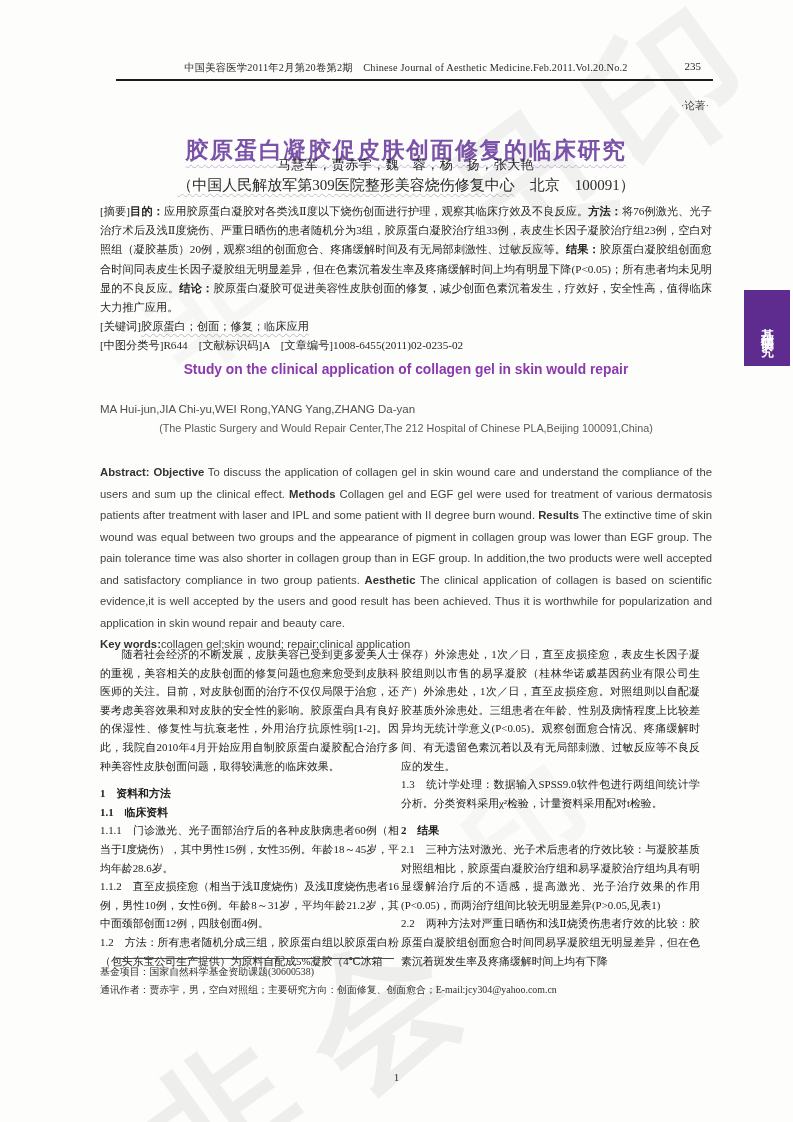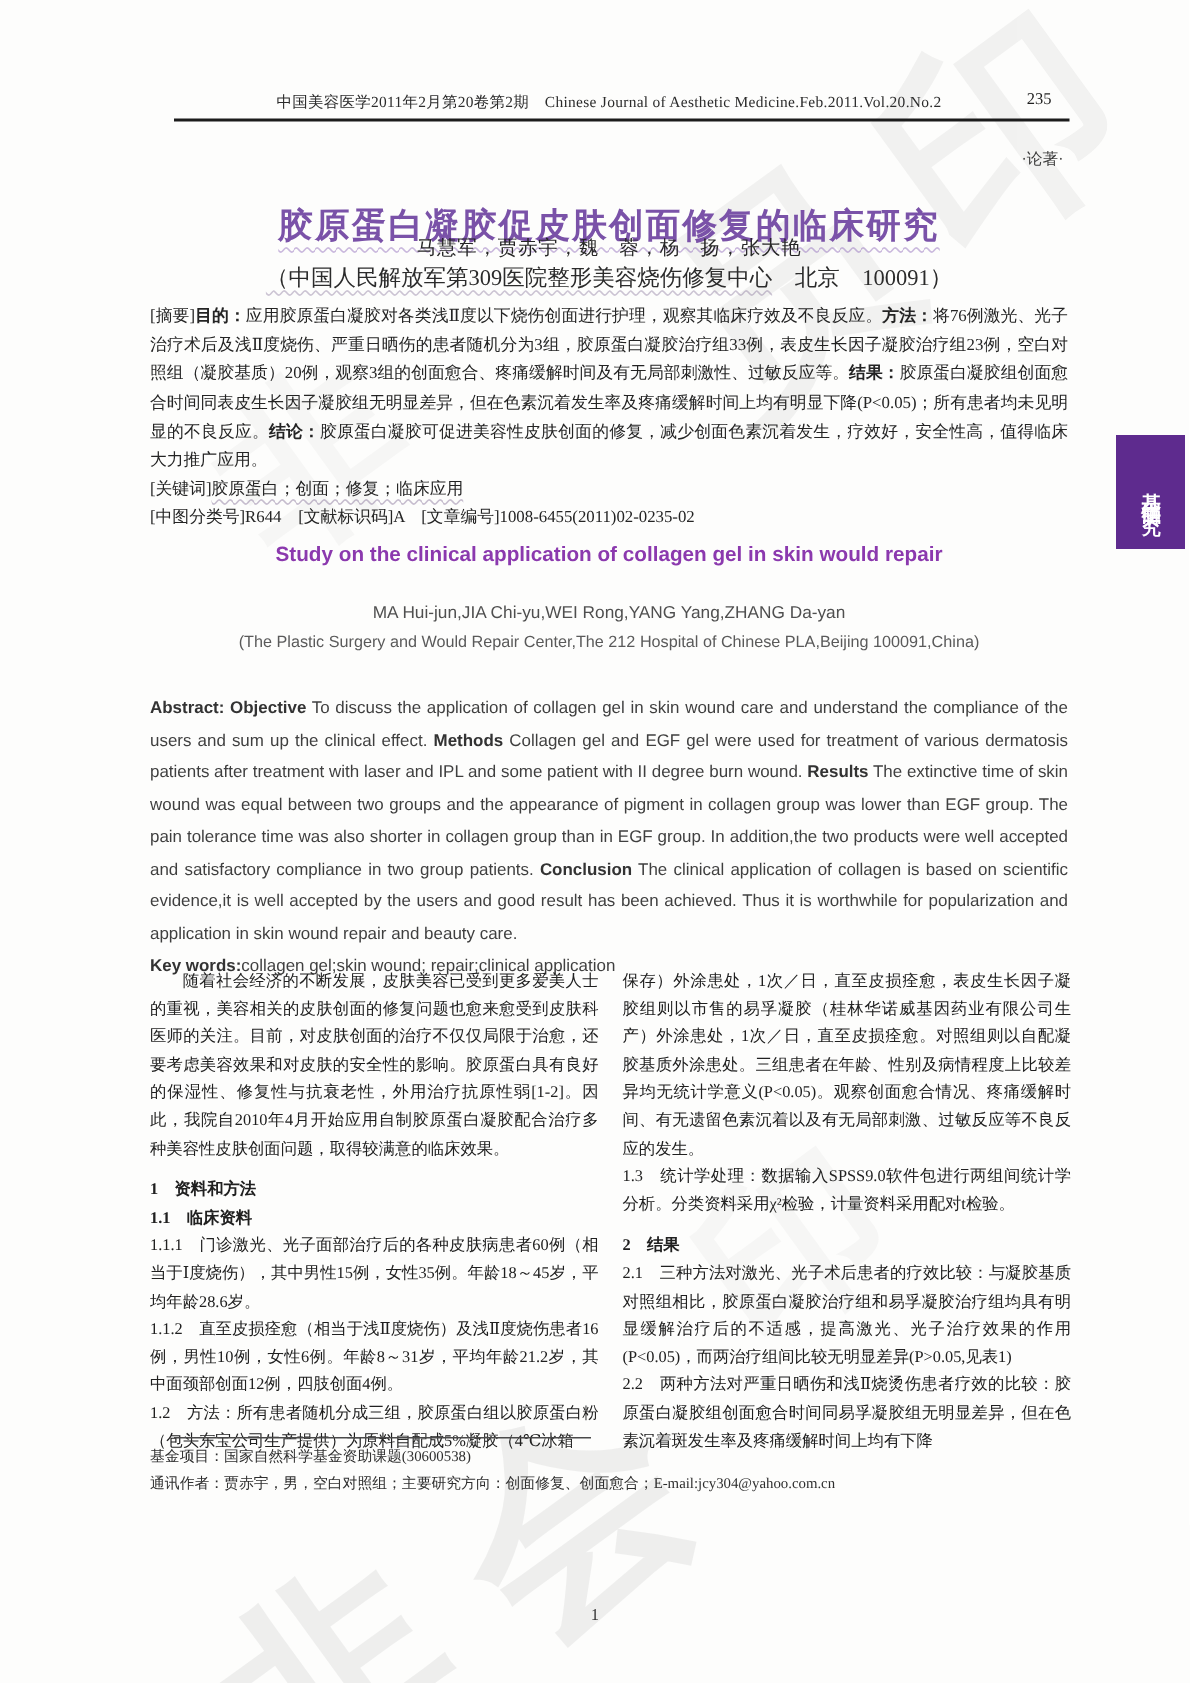--- a/index.html
+++ b/index.html
@@ -26,28 +26,28 @@
   .cn-block{position:absolute;top:202px;left:100px;width:612px;font-size:11.2px;line-height:19.2px;color:#242424;}
   .cn-block p{margin:0;}
   .abstract-cn{text-align:justify;}
   .b{font-weight:bold;}
   .kw-underline{text-decoration:underline wavy rgba(130,110,150,.45);text-decoration-thickness:1px;text-underline-offset:3px;}
 
   
   .en-block{position:absolute;top:362px;left:100px;width:612px;font-family:"Liberation Sans","DejaVu Sans",sans-serif;}
   .en-block p{margin:0;}
   .title-en{text-align:center;font-size:13.8px;font-weight:bold;color:var(--en_title_purple,#8b39ae);}
-  .authors-en{margin-top:26px !important;text-align:center;font-size:11.5px;color:#4f4f4f;}
+  .authors-en{margin-top:26px !important;text-align:left;font-size:11.5px;color:#4f4f4f;}
   .affil-en{margin-top:7px !important;text-align:center;font-size:10.8px;color:#5a5a5a;}
   .abstract-en{margin-top:28px !important;text-align:justify;font-size:11.3px;line-height:21.5px;color:#3f3f3f;}
   .keywords-en{font-size:11.3px;line-height:21.5px;color:#3f3f3f;}
   .en-label{font-weight:bold;color:#333;}
 
   
-  .columns{position:absolute;top:645px;left:100px;width:614px;display:flex;gap:16px;}
+  .columns{position:absolute;top:645px;left:100px;width:614px;display:flex;gap:2px;}
   .col{width:299px;font-size:10.9px;line-height:18.6px;text-align:justify;color:#202020;}
   .col p{margin:0;}
   .col p.indent{text-indent:2em;}
   .col p.heading{font-weight:bold;}
   .col p.gap-top{margin-top:9px;}
 
   
   .footnote{position:absolute;top:958px;left:100px;width:614px;font-size:9.9px;line-height:17.5px;color:#2e2e2e;}
   .fn-rule{width:278px;height:1px;background:#4a4a4a;margin:0 0 4px 16px;}
   .footnote p{margin:0;}
@@ -96,21 +96,21 @@
     <p class="title-en">Study on the clinical application of collagen gel in skin would repair</p>
     <p class="authors-en">MA Hui-jun,JIA Chi-yu,WEI Rong,YANG Yang,ZHANG Da-yan</p>
     <p class="affil-en">(The Plastic Surgery and Would Repair Center,The 212 Hospital of Chinese PLA,Beijing 100091,China)</p>
     <p class="abstract-en"><span class="en-label">Abstract:</span>
       <span class="en-label">Objective</span>
       <span>To discuss the application of collagen gel in skin wound care and understand the compliance of the users and sum up the clinical effect.</span>
       <span class="en-label">Methods</span>
       <span>Collagen gel and EGF gel were used for treatment of various dermatosis patients after treatment with laser and IPL and some patient with II degree burn wound.</span>
       <span class="en-label">Results</span>
       <span>The extinctive time of skin wound was equal between two groups and the appearance of pigment in collagen group was lower than EGF group. The pain tolerance time was also shorter in collagen group than in EGF group. In addition,the two products were well accepted and satisfactory compliance in two group patients.</span>
-      <span class="en-label">Conclusion</span>
+      <span class="en-label">Aesthetic</span>
       <span>The clinical application of collagen is based on scientific evidence,it is well accepted by the users and good result has been achieved. Thus it is worthwhile for popularization and application in skin wound repair and beauty care.</span></p>
     <p class="keywords-en"><span class="en-label">Key words:</span><span>collagen gel;skin wound; repair;clinical application</span></p>
   </div>
 
   <div class="columns">
     <div class="col">
       <p class="indent">随着社会经济的不断发展，皮肤美容已受到更多爱美人士的重视，美容相关的皮肤创面的修复问题也愈来愈受到皮肤科医师的关注。目前，对皮肤创面的治疗不仅仅局限于治愈，还要考虑美容效果和对皮肤的安全性的影响。胶原蛋白具有良好的保湿性、修复性与抗衰老性，外用治疗抗原性弱[1-2]。因此，我院自2010年4月开始应用自制胶原蛋白凝胶配合治疗多种美容性皮肤创面问题，取得较满意的临床效果。</p>
       <p class="heading gap-top">1　资料和方法</p>
       <p class="heading">1.1　临床资料</p>
       <p>1.1.1　门诊激光、光子面部治疗后的各种皮肤病患者60例（相当于Ⅰ度烧伤），其中男性15例，女性35例。年龄18～45岁，平均年龄28.6岁。</p>

